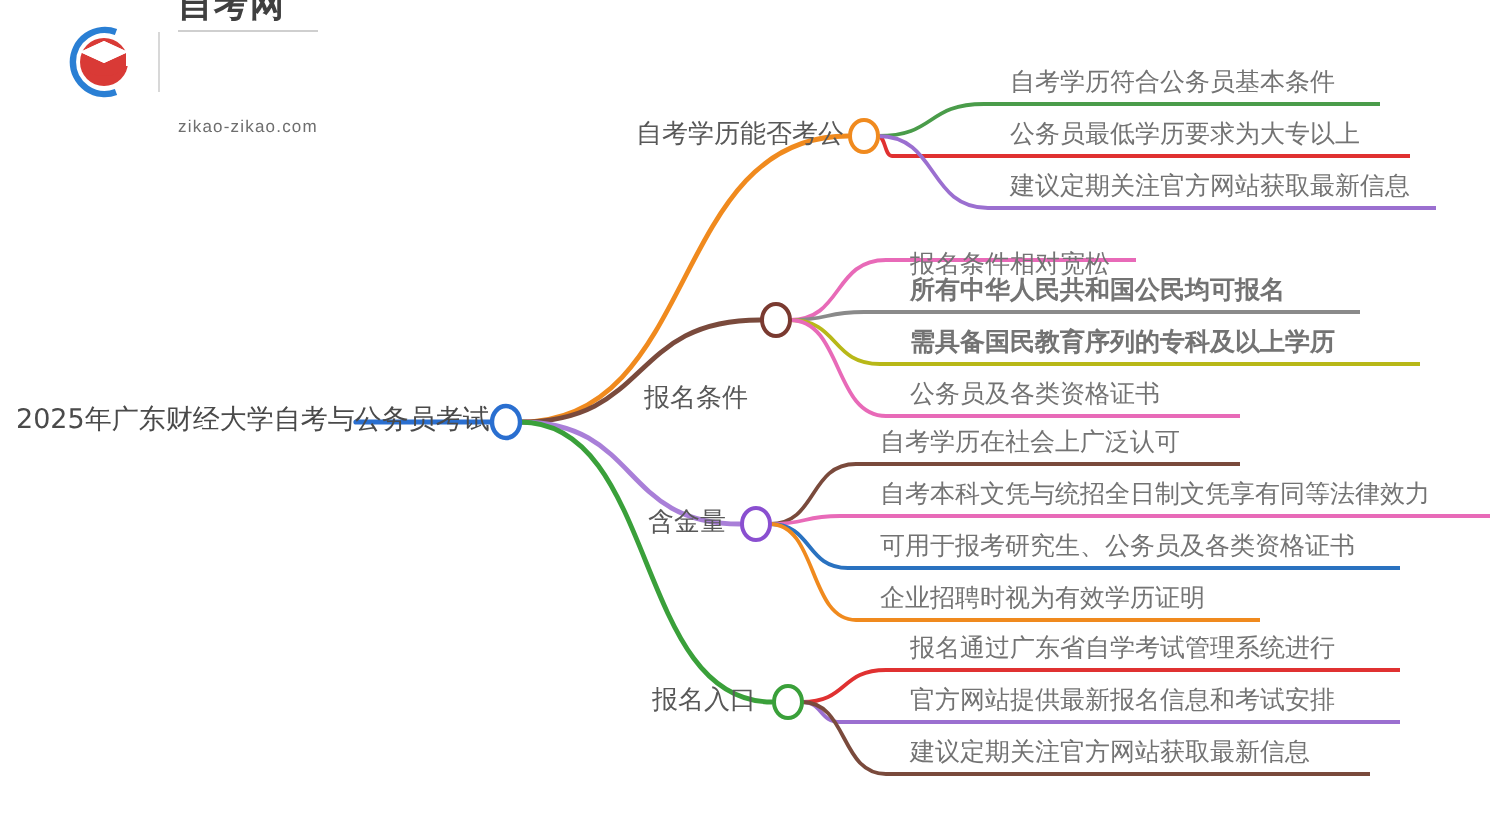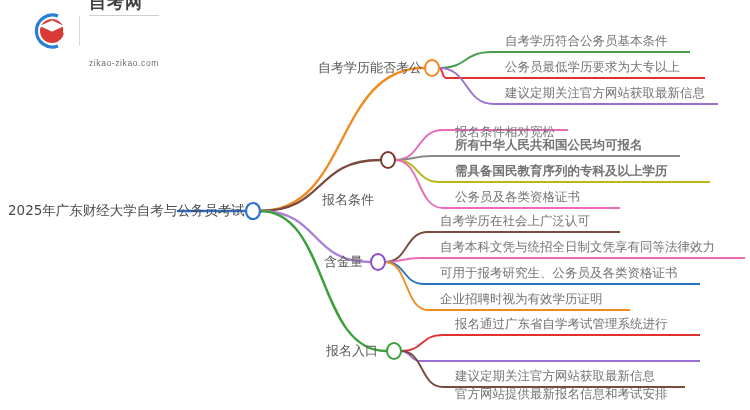--- a/index.html
+++ b/index.html
@@ -185,17 +185,17 @@
       <div class="mm-label mm-leaf-label" style="left: 455px; top: 139px; font-weight: bold;">所有中华人民共和国公民均可报名</div>
       <div class="mm-label mm-leaf-label" style="left: 455px; top: 165px; font-weight: bold;">需具备国民教育序列的专科及以上学历</div>
       <div class="mm-label mm-leaf-label" style="left: 455px; top: 191px;">公务员及各类资格证书</div>
       <div class="mm-label mm-branch-label" style="left: 324px; top: 255px;">含金量</div>
       <div class="mm-label mm-leaf-label" style="left: 440px; top: 215px; text-align: center;">自考学历在社会上广泛认可</div>
       <div class="mm-label mm-leaf-label" style="left: 440px; top: 241px;">自考本科文凭与统招全日制文凭享有同等法律效力</div>
       <div class="mm-label mm-leaf-label" style="left: 440px; top: 267px;">可用于报考研究生、公务员及各类资格证书</div>
       <div class="mm-label mm-leaf-label" style="left: 440px; top: 293px;">企业招聘时视为有效学历证明</div>
       <div class="mm-label mm-branch-label" style="left: 326px; top: 344px;">报名入口</div>
       <div class="mm-label mm-leaf-label" style="left: 455px; top: 318px;">报名通过广东省自学考试管理系统进行</div>
-      <div class="mm-label mm-leaf-label" style="left: 455px; top: 344px; margin-top: 44px;">官方网站提供最新报名信息和考试安排</div>
+      <div class="mm-label mm-leaf-label" style="left: 455px; top: 344px;">官方网站提供最新报名信息和考试安排</div>
       <div class="mm-label mm-leaf-label" style="left: 455px; top: 370px;">建议定期关注官方网站获取最新信息</div>
     </div>
 
 </div>
 
 </body></html>

